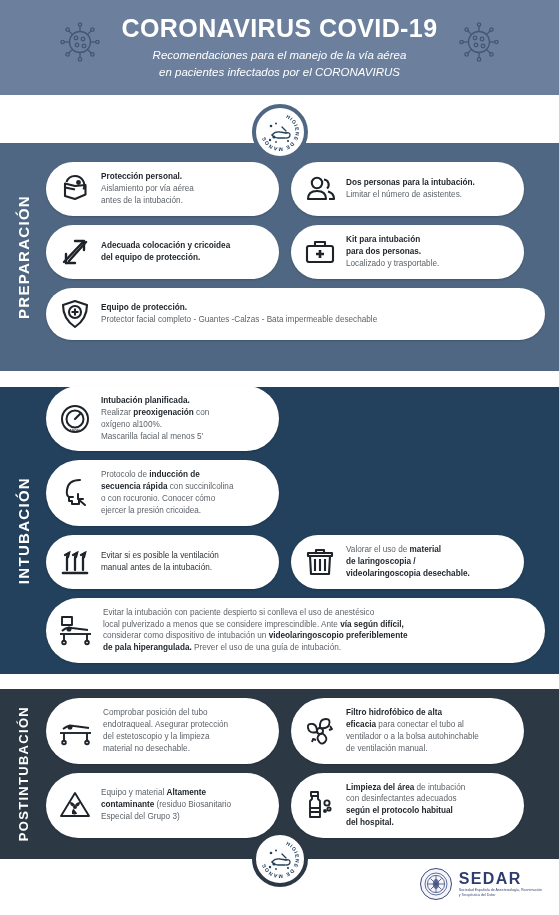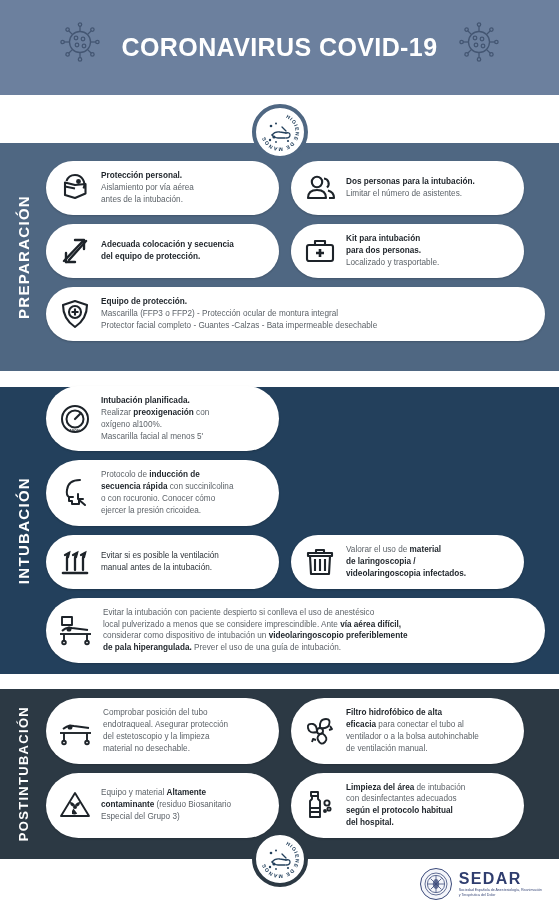--- a/index.html
+++ b/index.html
@@ -187,20 +187,24 @@
               <circle cx="34.4" cy="34.4" r="1.7"></circle>
             <line x1="14.6" y1="29.4" x2="10.7" y2="33.3"></line>
               <circle cx="9.6" cy="34.4" r="1.7"></circle>
             <line x1="14.6" y1="14.6" x2="10.7" y2="10.7"></line>
               <circle cx="9.6" cy="9.6" r="1.7"></circle>
           </g>
         </g>
       </svg>
     </span>
     <div class="header-title">CORONAVIRUS COVID-19</div>
+    <div class="header-sub">
+      <div>Recomendaciones para el manejo de la vía aérea</div>
+      <div>en pacientes infectados por el CORONAVIRUS</div>
+    </div>
   </div>
 
   <div class="hyg top">
     <svg width="44" height="44" viewBox="0 0 44 44">
       <defs>
           <path id="cTop" d="M22,6.5 a15.5,15.5 0 1,1 -0.01,0"></path>
         </defs>
       <text font-size="5.1" font-weight="bold" fill="#23405c" letter-spacing="0.8">
         <textPath href="#cTop" startOffset="6%">HIGIENE DE MANOS</textPath>
       </text>
@@ -274,21 +278,21 @@
               <g stroke="#1d2329" stroke-width="2.4" fill="none" stroke-linecap="round" stroke-linejoin="round">
                 <path d="M6,27 L25,7"></path>
                   <path d="M17,6 L26,6 L26,15"></path>
                 <path d="M28,7 L11,26"></path>
                   <path d="M8,28 L8,19"></path>
                   <path d="M8,28 L17,28"></path>
               </g>
             </svg>
           </span>
           <div class="card-text">
-            <div class="hd">Adecuada colocación y secuencia</div>
+            <div class="hd">Adecuada colocación y cricoidea</div>
             <div class="hd">del equipo de protección.</div>
           </div>
         </div>
 
         <div class="card half">
           <span class="card-icon">
             <svg width="34" height="34" viewBox="0 0 34 34">
               <g stroke="#1d2329" stroke-width="2.1" fill="none" stroke-linejoin="round">
                 <rect x="4" y="11" width="26" height="16" rx="2"></rect>
                 <path d="M12,11 L12,7 L22,7 L22,11"></path>
@@ -310,21 +314,20 @@
             <svg width="34" height="34" viewBox="0 0 34 34">
               <g stroke="#1d2329" stroke-width="2.1" fill="none" stroke-linejoin="round">
                 <path d="M17,4 L29,8 q0,14 -12,22 Q5,22 5,8 z"></path>
                 <circle cx="17" cy="15" r="6"></circle>
                 <path d="M17,11.5 L17,18.5 M13.5,15 L20.5,15"></path>
               </g>
             </svg>
           </span>
           <div class="card-text">
             <div class="hd">Equipo de protección.</div>
-            <div>Mascarilla (FFP3 o FFP2) - Protección ocular de montura integral</div>
             <div>Protector facial completo - Guantes -Calzas - Bata impermeable desechable</div>
           </div>
         </div>
       </div>
 
     </div>
   </div>
 
   <div class="section sec-intu">
     <div class="side-label">
@@ -394,42 +397,42 @@
             <svg width="34" height="34" viewBox="0 0 34 34">
               <g stroke="#1d2329" stroke-width="2.1" fill="none" stroke-linejoin="round">
                 <path d="M5,8 L29,8 L29,11 L5,11 z"></path>
                 <path d="M7,11 L8,29 L26,29 L27,11"></path>
                 <path d="M12,14 L12,26 M17,14 L17,26 M22,14 L22,26"></path>
                 <path d="M13,8 L13,5 L21,5 L21,8"></path>
               </g>
             </svg>
           </span>
           <div class="card-text">
-            <div>Valorar el uso de <b>material</b><br><b>de laringoscopia /</b><br><b>videolaringoscopia infectados.</b></div>
+            <div>Valorar el uso de <b>material</b><br><b>de laringoscopia /</b><br><b>videolaringoscopia desechable.</b></div>
           </div>
         </div>
       </div>
 
       <div class="row">
         <div class="card full">
           <span class="card-icon">
             <svg width="36" height="34" viewBox="0 0 36 34">
               <g stroke="#1d2329" stroke-width="1.9" fill="none" stroke-linejoin="round">
                 <rect x="4" y="4" width="10" height="8"></rect>
                 <path d="M4,18 q4,-4 10,-3 l16,2"></path>
                 <path d="M2,21 L33,21"></path>
                 <path d="M6,21 L6,28 M29,21 L29,28"></path>
                 <circle cx="6" cy="29.5" r="1.8"></circle>
                   <circle cx="29" cy="29.5" r="1.8"></circle>
                 <circle cx="11" cy="16" r="1.6" fill="#1d2329"></circle>
               </g>
             </svg>
           </span>
           <div class="card-text">
-            <div>Evitar la intubación con paciente despierto si conlleva el uso de anestésico<br>local pulverizado a menos que se considere imprescindible. Ante <b>vía aérea difícil,</b><br>considerar como dispositivo de intubación un <b>videolaringoscopio preferiblemente</b><br><b>de pala hiperangulada.</b> Prever el uso de una guía de intubación.</div>
+            <div>Evitar la intubación con paciente despierto si conlleva el uso de anestésico<br>local pulverizado a menos que se considere imprescindible. Ante <b>vía según difícil,</b><br>considerar como dispositivo de intubación un <b>videolaringoscopio preferiblemente</b><br><b>de pala hiperangulada.</b> Prever el uso de una guía de intubación.</div>
           </div>
         </div>
       </div>
 
     </div>
   </div>
 
   <div class="section sec-post">
     <div class="side-label">
       <span style="font-size:13px">POSTINTUBACIÓN</span>

